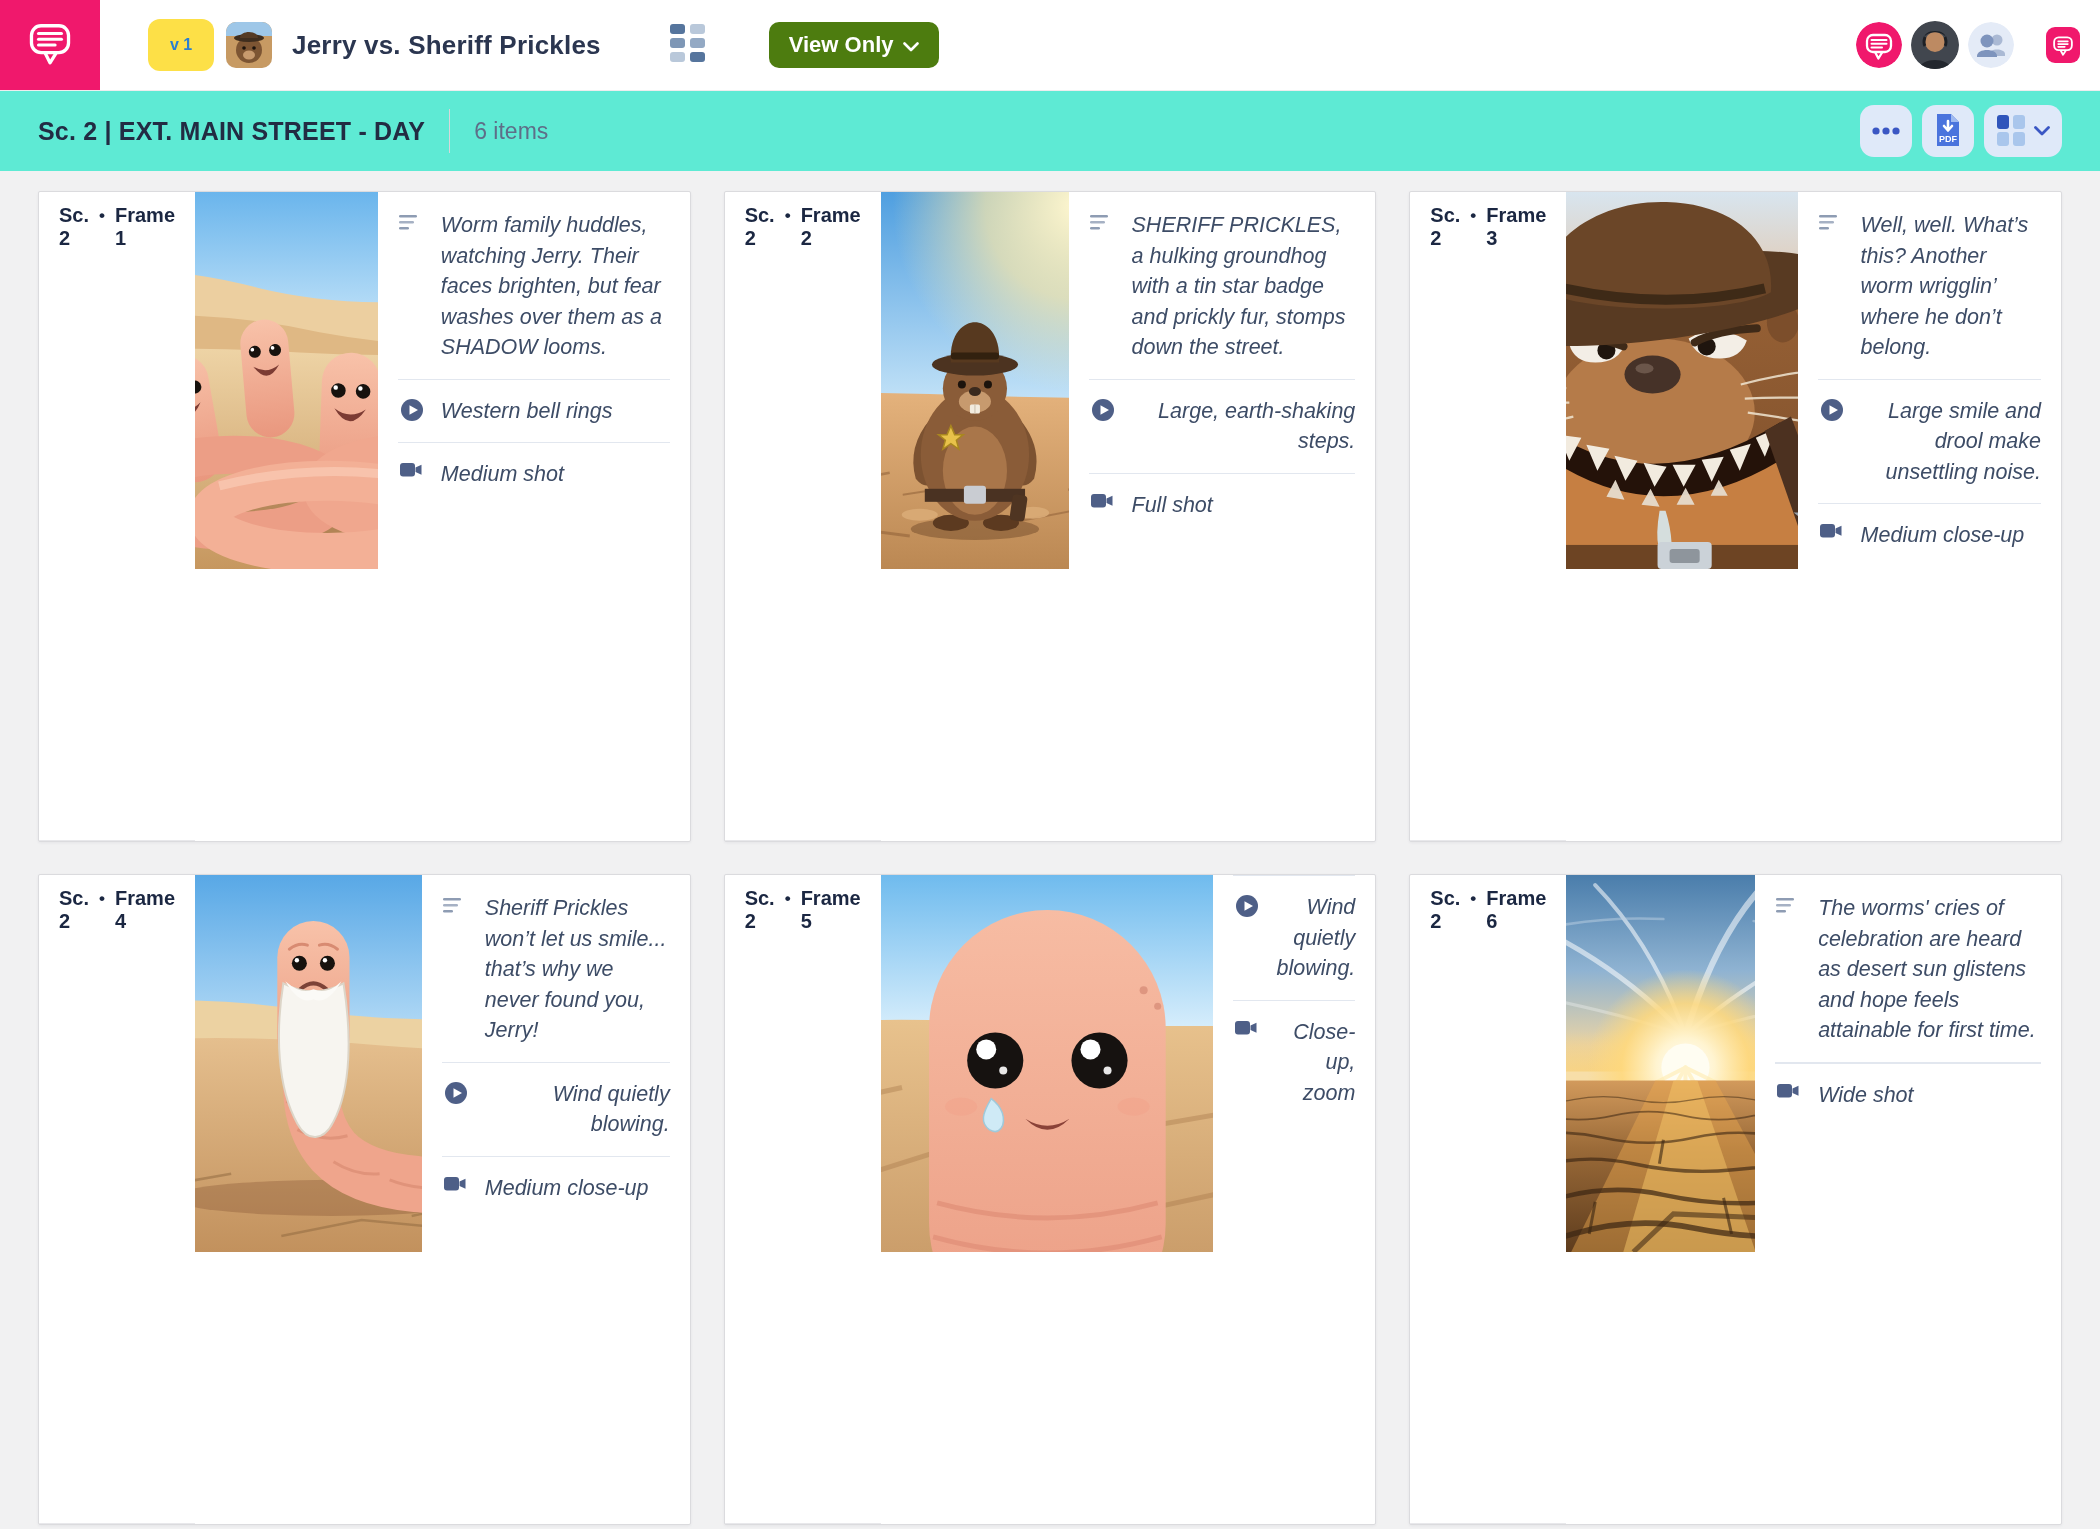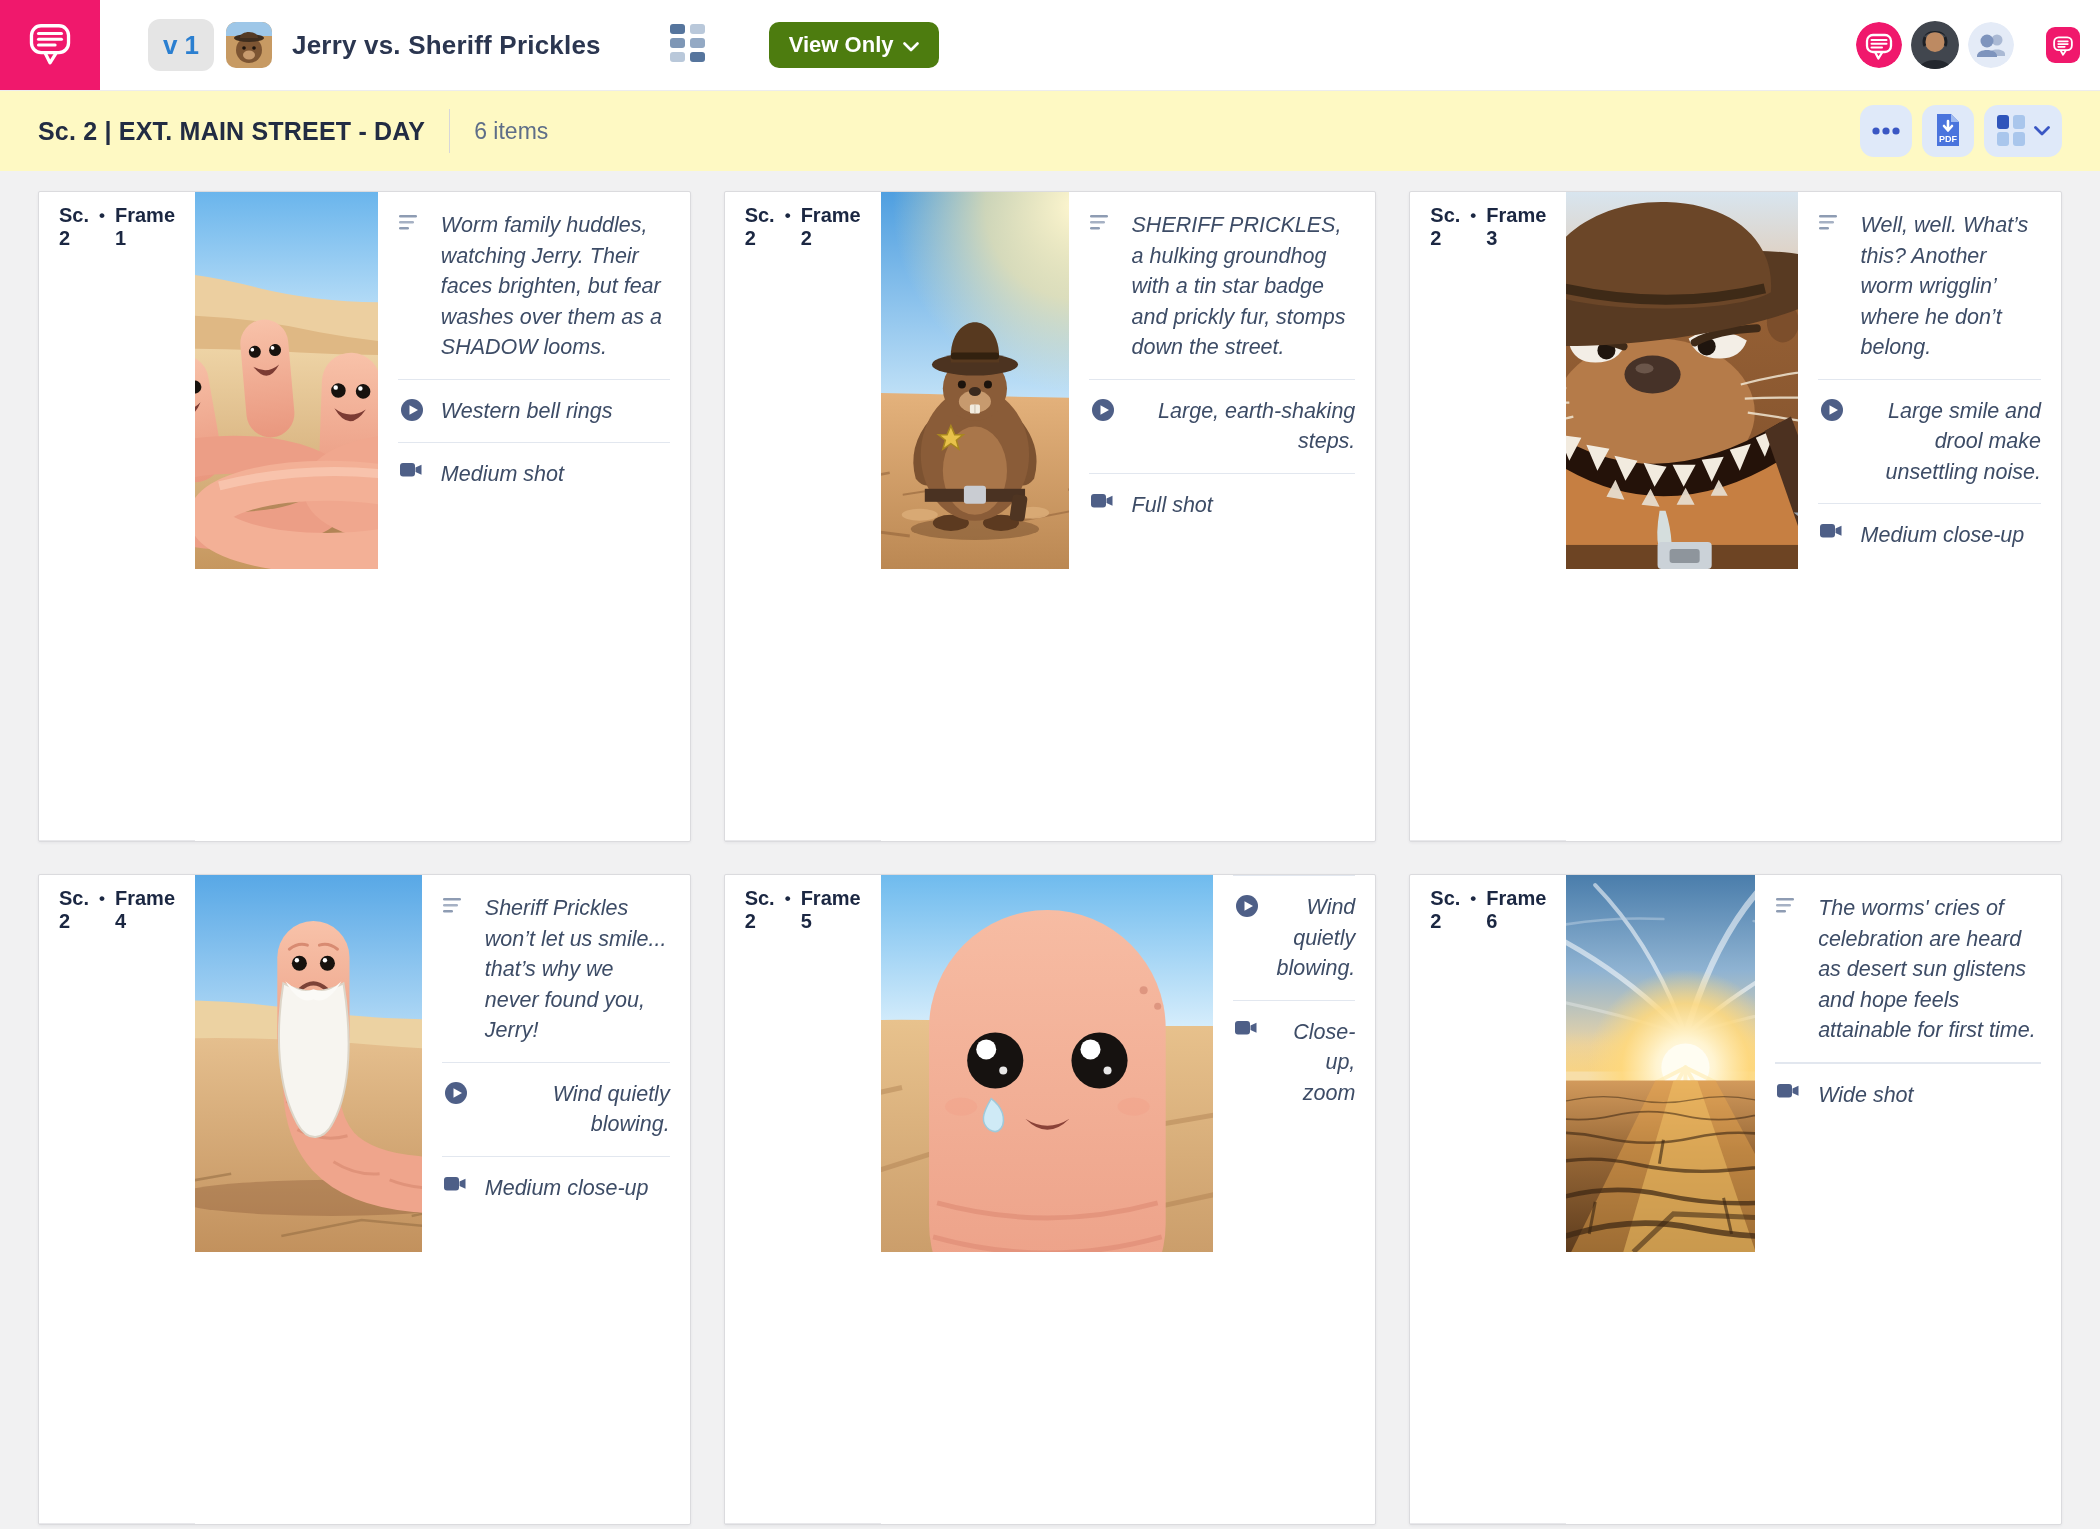--- a/index.html
+++ b/index.html
@@ -13,21 +13,21 @@
   .app-header{
     height:90px;background:#ffffff;border-bottom:1px solid #ededee;
     display:flex;align-items:center;padding-right:20px;position:relative;z-index:5;
   }
   .logo{
     width:100px;height:90px;background:#F0186C;flex:0 0 auto;
     display:flex;align-items:center;justify-content:center;cursor:pointer;
   }
   .version-badge{
     margin-left:48px;height:44px;min-width:46px;padding:4px 10px;border-radius:12px;
-    background:#e5e5e5;color:#2b7fd0;font-size:26px;font-weight:700;
+    background:#fde047;color:#2b7fd0;font-size:16px;font-weight:700;
     display:flex;align-items:center;justify-content:center;cursor:pointer;
   }
   .avatar-thumb{
     width:46px;height:46px;border-radius:10px;overflow:hidden;margin-left:12px;flex:0 0 auto;cursor:pointer;
     box-shadow:0 0 0 1px rgba(0,0,0,.08) inset;
   }
   .doc-title{margin-left:20px;font-size:26px;font-weight:700;color:#2b3650;letter-spacing:.2px;}
   .layout-grid-btn{margin-left:62px;display:flex;align-items:center;cursor:pointer;padding:6px;border-radius:8px;}
   .view-only-btn{
     margin-left:56px;height:46px;padding:0 20px;border:none;border-radius:10px;
@@ -37,21 +37,21 @@
   .header-spacer{flex:1;}
   .presence{display:flex;align-items:center;gap:9px;}
   .presence-circle{width:46px;height:46px;border-radius:50%;overflow:hidden;cursor:pointer;flex:0 0 auto;}
   .presence-circle.photo{width:48px;height:48px;}
   .support-chat{
     width:34px;height:36px;border-radius:9px;background:#F0186C;border:none;cursor:pointer;
     display:flex;align-items:center;justify-content:center;margin-left:32px;margin-right:0;
   }
   
   .scene-toolbar{
-    height:80px;background:#fef9c3;display:flex;align-items:center;padding:0 38px;
+    height:80px;background:#5eead4;display:flex;align-items:center;padding:0 38px;
   }
   .scene-title{font-size:25px;font-weight:700;color:#222c43;letter-spacing:.2px;}
   .scene-sep{width:1px;height:44px;background:#d7d7da;margin:0 24px;}
   .items-count{font-size:23px;color:#5e6e88;}
   .toolbar-actions{margin-left:auto;display:flex;align-items:center;gap:10px;padding-left:11px;}
   .tool-btn{
     height:52px;min-width:52px;border:none;border-radius:14px;background:#dfe9f9;
     display:flex;align-items:center;justify-content:center;cursor:pointer;padding:0 10px;
   }
   .tool-btn.wide{min-width:78px;gap:8px;}

